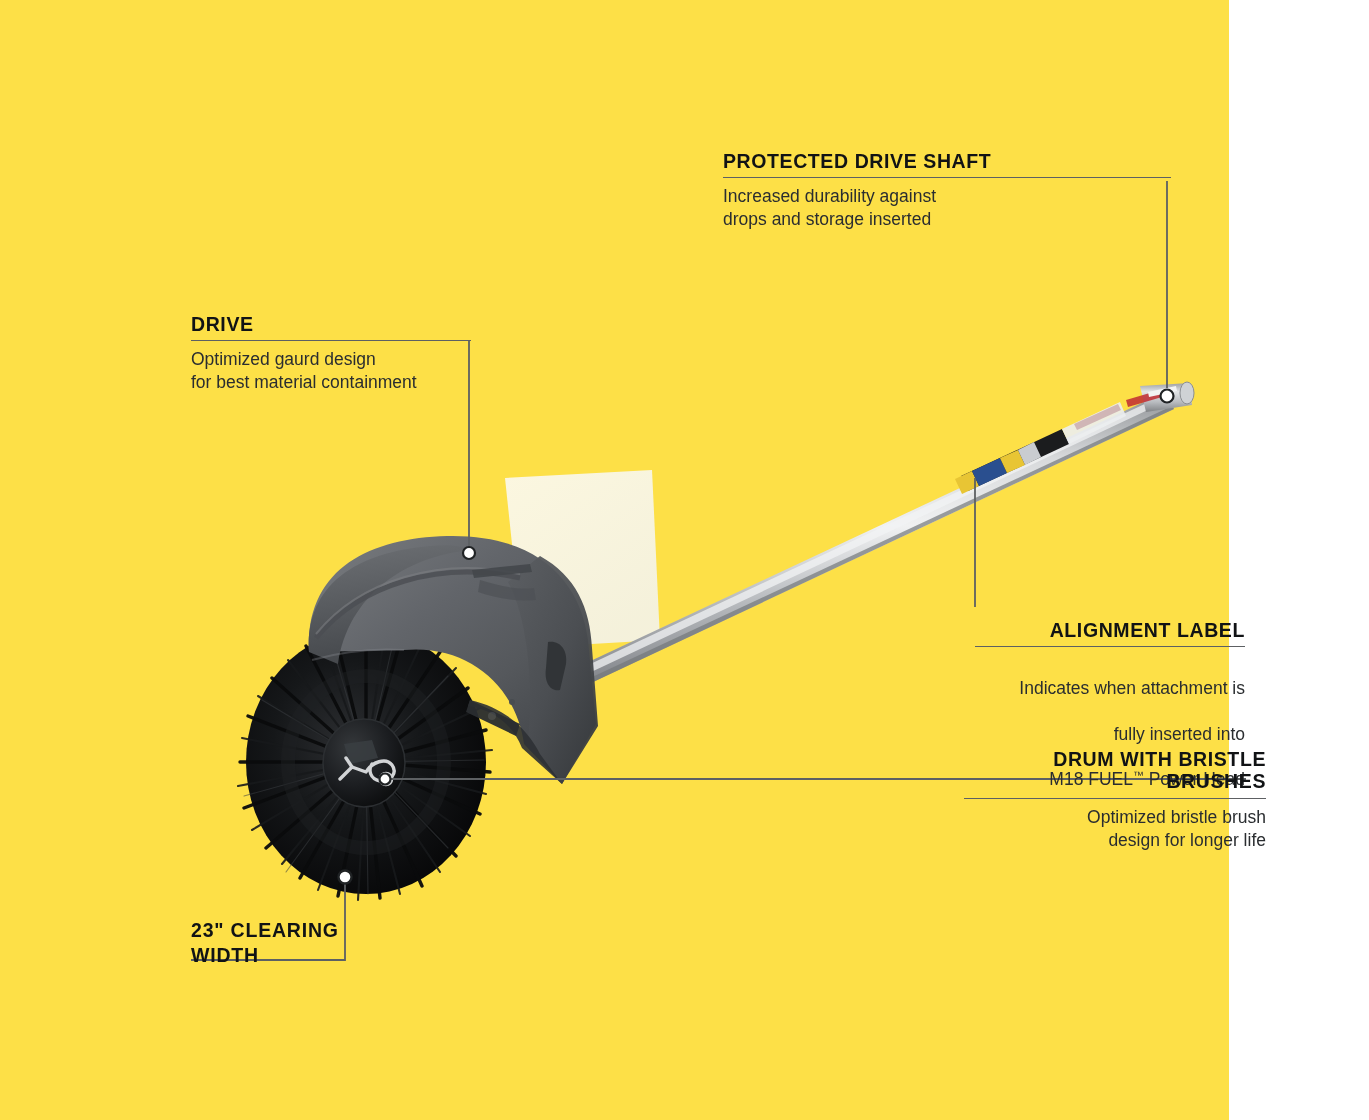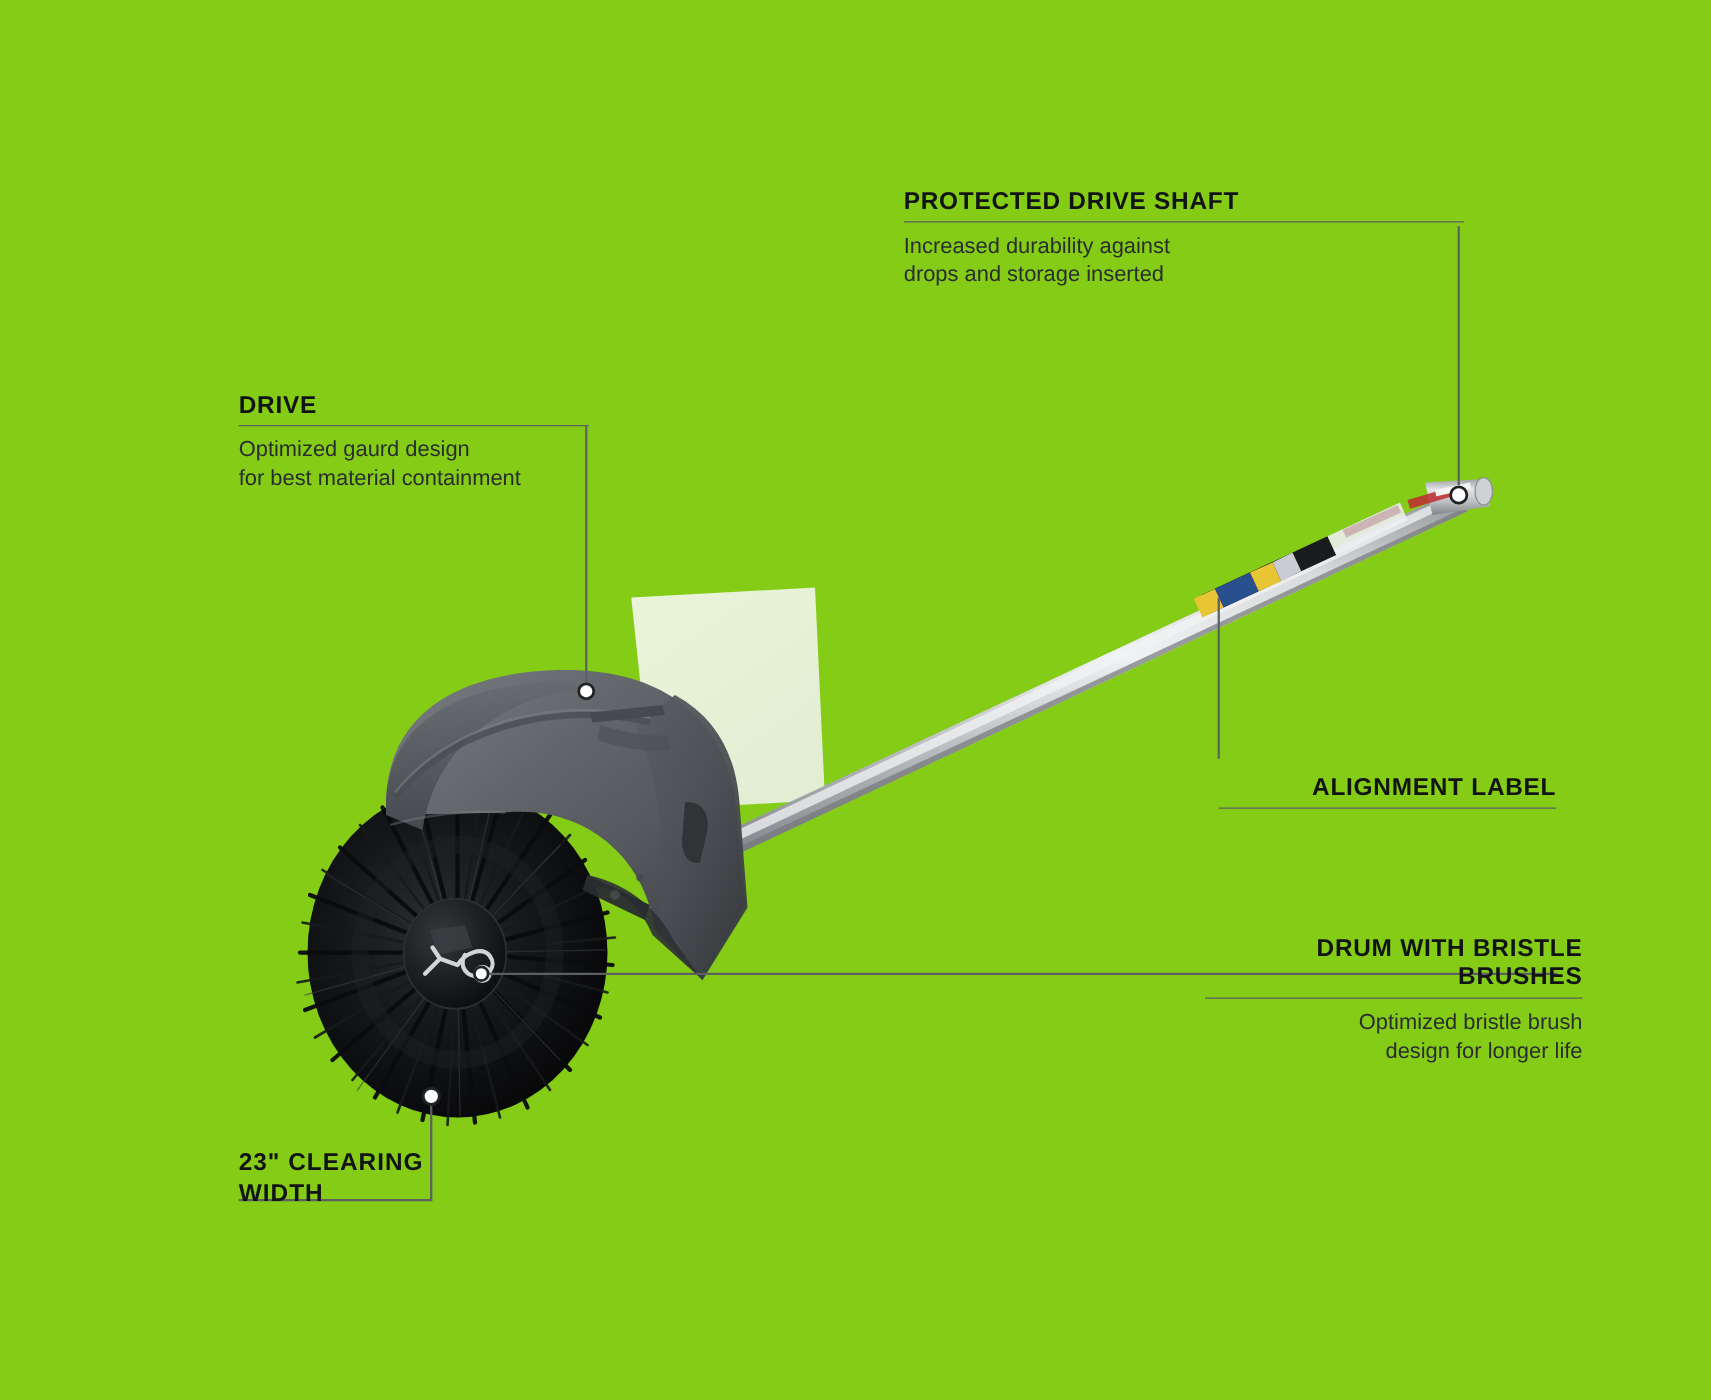--- a/index.html
+++ b/index.html
@@ -7,23 +7,23 @@
   html, body {
     width: 1369px;
     height: 1120px;
     background: #ffffff;
     font-family: "Liberation Sans", sans-serif;
     overflow: hidden;
   }
 
   #stage {
     position: relative;
-    width: 1369px;
+    width: 1229px;
     height: 1120px;
-    background: #84cc16;
+    background: #fde047;
   }
 
   
   .callout { position: absolute; }
 
   .callout .ct-title {
     font-weight: bold;
     font-size: 19.5px;
     letter-spacing: 0.6px;
     color: #111315;
@@ -297,20 +297,25 @@
   <div class="callout" id="cal-guard">
     <div class="ct-title">DRIVE</div>
     <div class="ct-rule"></div>
     <div class="ct-body">Optimized gaurd design
 for best material containment</div>
   </div>
 
   <div class="callout align-right" id="cal-align">
     <div class="ct-title">ALIGNMENT LABEL</div>
     <div class="ct-rule"></div>
+    <div class="ct-body">
+      <span>Indicates when attachment is</span><br>
+      <span>fully inserted into</span><br>
+      <span>M18 FUEL</span><span class="tm">™</span><span> Power Head</span>
+    </div>
   </div>
 
   <div class="callout align-right" id="cal-drum">
     <div class="ct-title">DRUM WITH BRISTLE BRUSHES</div>
     <div class="ct-rule"></div>
     <div class="ct-body">Optimized bristle brush
 design for longer life</div>
   </div>
 
   <div class="callout" id="cal-width">

